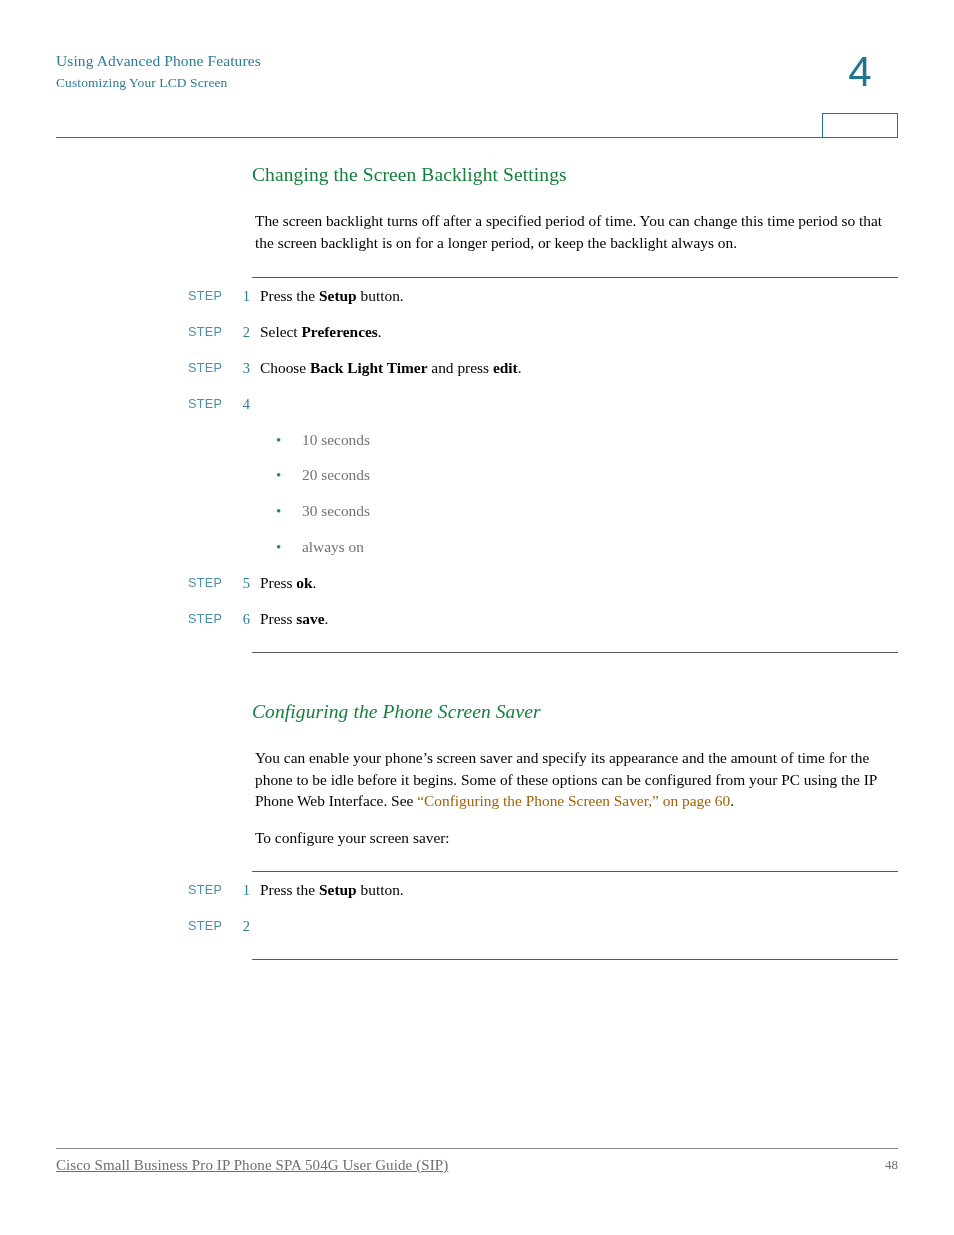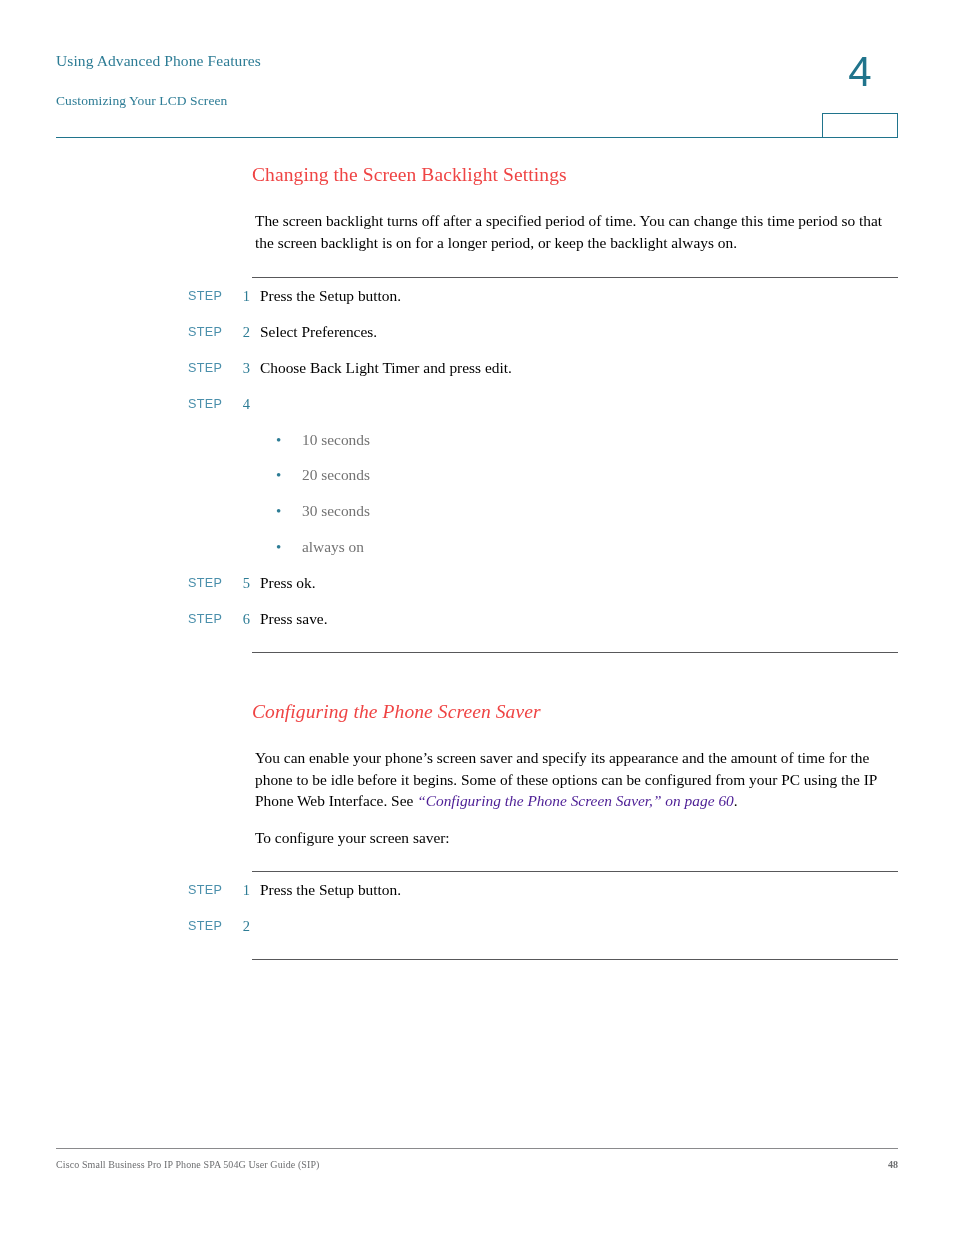--- a/index.html
+++ b/index.html
@@ -27,21 +27,21 @@
     color: #2d7c95;
     font-size: 15.5px;
     line-height: 22px;
     letter-spacing: 0.1px;
   }
   .header-line2 {
     color: #2d7c95;
     font-size: 13.5px;
     line-height: 22px;
     letter-spacing: 0.1px;
-    margin-top: 18px;
+    margin-top: 0;
   }
 
   
   .chapter-number {
     position: absolute;
     right: 56px;
     top: 48px;
     width: 76px;
     text-align: center;
     color: #20748c;
@@ -73,39 +73,38 @@
 
   .section {
     position: absolute;
     left: 252px;
     width: 646px;
   }
 
   h2.section-title {
     margin: 0;
     padding: 0;
-    color: #ef4444;
+    color: #15803d;
     font-size: 19.5px;
     font-weight: 400;
     line-height: 24px;
     letter-spacing: 0.1px;
   }
 
   p.body-text {
     margin: 3px;
     padding: 0;
     font-size: 15.4px;
     line-height: 21.5px;
     color: #000000;
     text-align: left;
   }
 
   .xref {
-    color: #4c1d95;
-    font-style: italic;
+    color: #a16207;
   }
 
   
   .steps-block {
     position: absolute;
     left: 0;
     width: 954px;
   }
   .step-rule {
     position: absolute;
@@ -143,21 +142,21 @@
   }
   .step-text {
     position: absolute;
     left: 252px;
     top: 0;
     width: 646px;
     font-size: 15.4px;
     line-height: 22px;
     color: #000000;
   }
-  .step-text b { font-weight: normal; margin-top: 33px; }
+  .step-text b { font-weight: bold; margin-top: 33px; }
 
   
   .bullet-row {
     position: absolute;
     left: 0;
     width: 954px;
     height: 22px;
   }
   .bullet-dot {
     position: absolute;
@@ -184,34 +183,34 @@
     left: 56px;
     top: 1148px;
     width: 842px;
     height: 1px;
     background: #8a8a8c;
   }
   .footer-text {
     position: absolute;
     left: 56px;
     top: 1157px;
-    font-size: 10px;
+    font-size: 15px;
     line-height: 16px;
     color: #6d6e70;
     letter-spacing: 0.1px;
+    text-decoration: underline;
   }
   .footer-page {
     position: absolute;
     right: 56px;
     top: 1157px;
-    font-size: 10px;
+    font-size: 13px;
     line-height: 16px;
     color: #6d6e70;
     text-align: right;
-    font-weight: bold;
   }
 </style>
 </head>
 <body>
 
 <div class="page-header">
   <div class="header-line1">Using Advanced Phone Features</div>
   <div class="header-line2">Customizing Your LCD Screen</div>
 </div>
 

